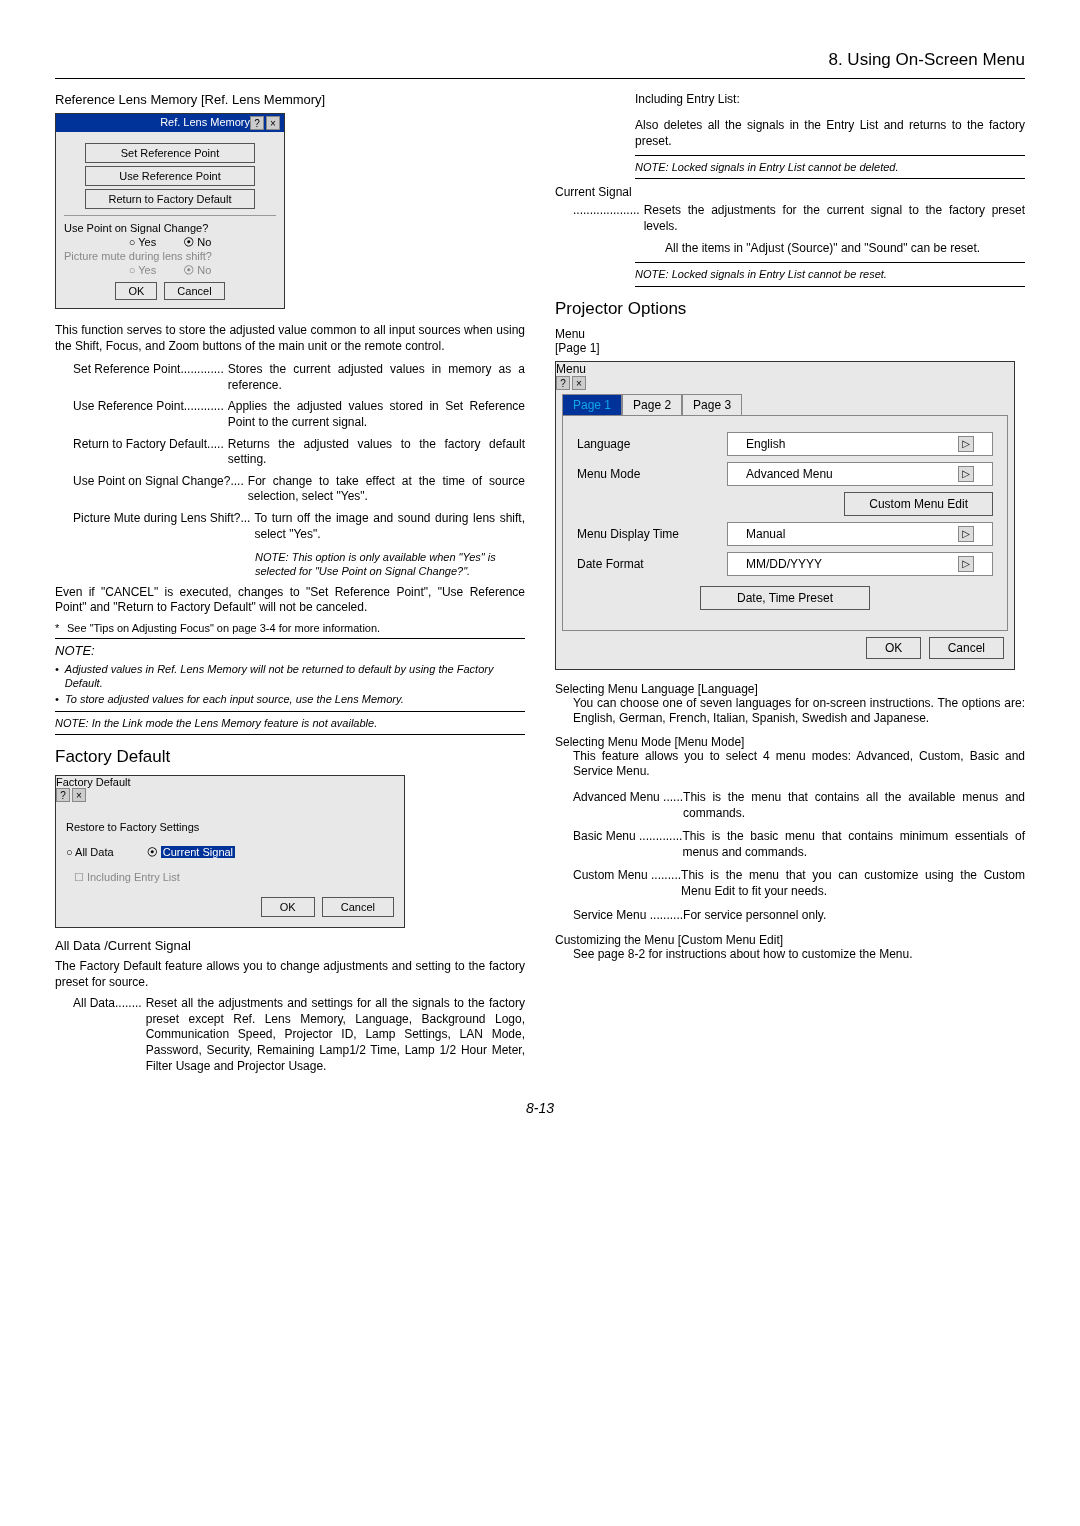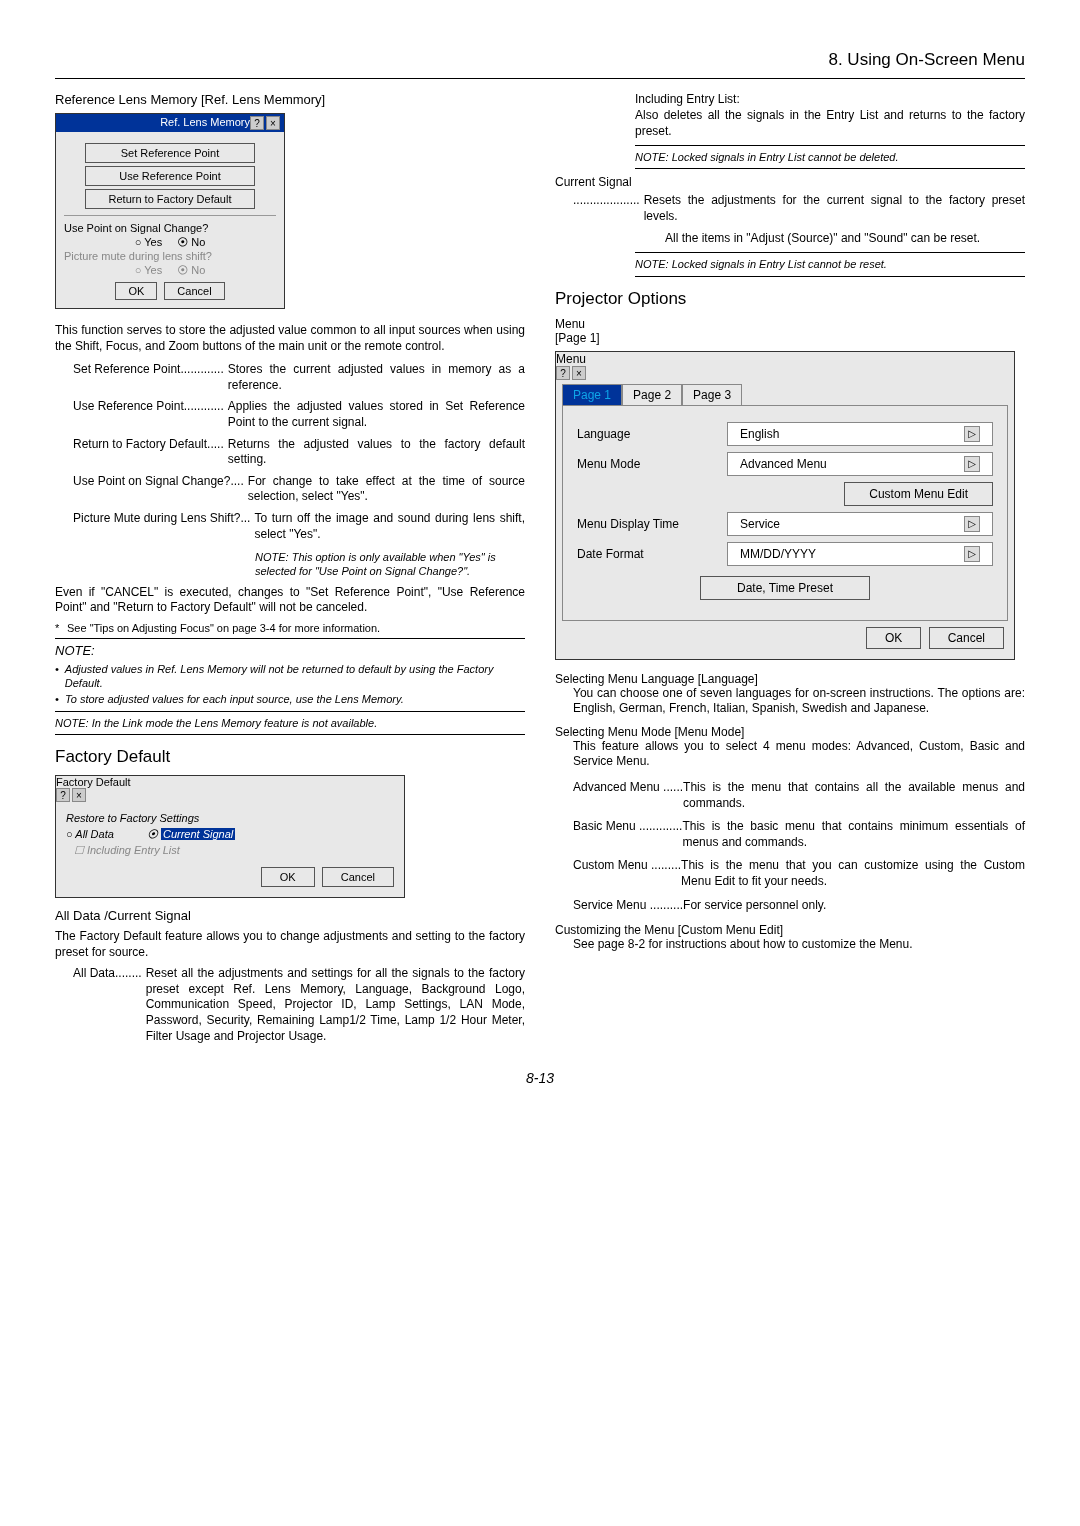--- a/index.html
+++ b/index.html
@@ -49,21 +49,21 @@
   }
   .dialog1 .body1 { padding: 8px; }
   .dbtn {
     display: block; width: 170px; margin: 3px auto;
     padding: 3px; text-align: center;
     border: 1px solid #555; background: #e8e8e8;
     font-size: 11px;
   }
   .dialog1 hr { margin: 6px 0; border: none; border-top: 1px solid #999; }
   .radio-row { text-align: center; margin: 2px 0; }
-  .radio-row label { margin: 0 6px; font-size: 11px; }
+  .radio-row label { margin: 0 12px; font-size: 11px; }
   .greyed { color: #888; }
   .btn-row { text-align: center; margin-top: 6px; }
   .btn-row .dbtn-sm {
     display: inline-block; padding: 2px 12px;
     border: 1px solid #555; background: #e8e8e8; margin: 0 2px;
   }
   
   .para { text-align: justify; margin: 6px 0; line-height: 1.3; }
   .indent-para { margin-left: 18px; text-align: justify; line-height: 1.3; margin-bottom: 4px; }
   
@@ -83,21 +83,21 @@
   
   .dialog2 {
     border: 1px solid #333;
     width: 350px;
     font-family: 'MS Sans Serif', Arial, sans-serif;
     font-size: 11px;
     background: #e8e8e8;
     margin-bottom: 10px;
   }
   .d2body { padding: 6px 10px 10px 10px; }
-  .d2row { margin: 4px 0; font-style: italic; }
+  .d2row { margin: 13px 0; }
   .d2rad { display: inline-block; margin-right: 30px; }
   .d2chk { margin-left: 8px; }
   .hl { background: #003399; color: #fff; padding: 0 2px; }
   .d2buttons { text-align: right; margin-top: 10px; }
   .d2btn {
     display: inline-block; padding: 3px 18px;
     border: 1px solid #555; background: #e8e8e8; margin-left: 4px;
   }
   
   .def-list2 { margin: 4px 0 4px 18px; }
@@ -117,21 +117,21 @@
     background: #e8e8e8; margin-right: 0px; font-size: 12px;
   }
   .tab.active { background: #003399; color: #0ea5e9; }
   .tab-content {
     border: 1px solid #888; margin: 0 6px 6px 6px; padding: 10px 14px;
     background: #e8e8e8;
   }
   .form-row { display: flex; align-items: center; margin: 6px 0; }
   .form-label { flex: 0 0 150px; }
   .form-select {
-    flex: 1; border: 1px solid #888; background: #fff; padding: 3px 12px;
+    flex: 1; border: 1px solid #888; background: #fff; padding: 3px 18px;
     display: flex; justify-content: space-between; align-items: center; gap: 43px;
   }
   .sel-arrow {
     width: 16px; height: 16px; background: #ddd; border: 1px solid #888;
     text-align: center; font-size: 10px; line-height: 14px;
   }
   .center-btn-row { text-align: center; margin: 10px 0; }
   .menu-btn {
     display: inline-block; padding: 4px 24px;
     border: 1px solid #555; background: #e8e8e8;
@@ -272,21 +272,21 @@
         <span class="def-term">All Data</span>
         <span class="def-dots"> ........ </span>
         <span class="def-desc">Reset all the adjustments and settings for all the signals to the factory preset except Ref. Lens Memory, Language, Background Logo, Communication Speed, Projector ID, Lamp Settings, LAN Mode, Password, Security, Remaining Lamp1/2 Time, Lamp 1/2 Hour Meter, Filter Usage and Projector Usage.</span>
       </div>
     </div>
   </div>
 
   <div class="col">
     <div style="margin-left:80px;">
       <div>Including Entry List:</div>
-      <div class="para" style="margin-top:2px;">Also deletes all the signals in the Entry List and returns to the factory preset.</div>
+      <div class="para" style="margin-top:12px;">Also deletes all the signals in the Entry List and returns to the factory preset.</div>
     </div>
     <hr class="hr-line-short" style="margin-left:80px;">
     <div class="note-ital small" style="margin-left:80px;">NOTE: Locked signals in Entry List cannot be deleted.</div>
     <hr class="hr-line-short" style="margin-left:80px;">
 
     <div style="margin-top:6px;">Current Signal</div>
     <div class="def-item" style="margin-left:18px; margin-top:4px;">
       <span class="reset-dots">....................</span>
       <span class="def-desc">Resets the adjustments for the current signal to the factory preset levels.</span>
     </div>
@@ -326,21 +326,21 @@
             <span>Advanced Menu</span>
               <span class="sel-arrow">▷</span>
           </div>
         </div>
         <div style="text-align:right; margin:6px 0;">
           <span class="menu-btn">Custom Menu Edit</span>
         </div>
         <div class="form-row">
           <div class="form-label">Menu Display Time</div>
           <div class="form-select">
-            <span>Service</span>
+            <span>Manual</span>
               <span class="sel-arrow">▷</span>
           </div>
         </div>
         <div class="form-row">
           <div class="form-label">Date Format</div>
           <div class="form-select">
             <span>MM/DD/YYYY</span>
               <span class="sel-arrow">▷</span>
           </div>
         </div>

